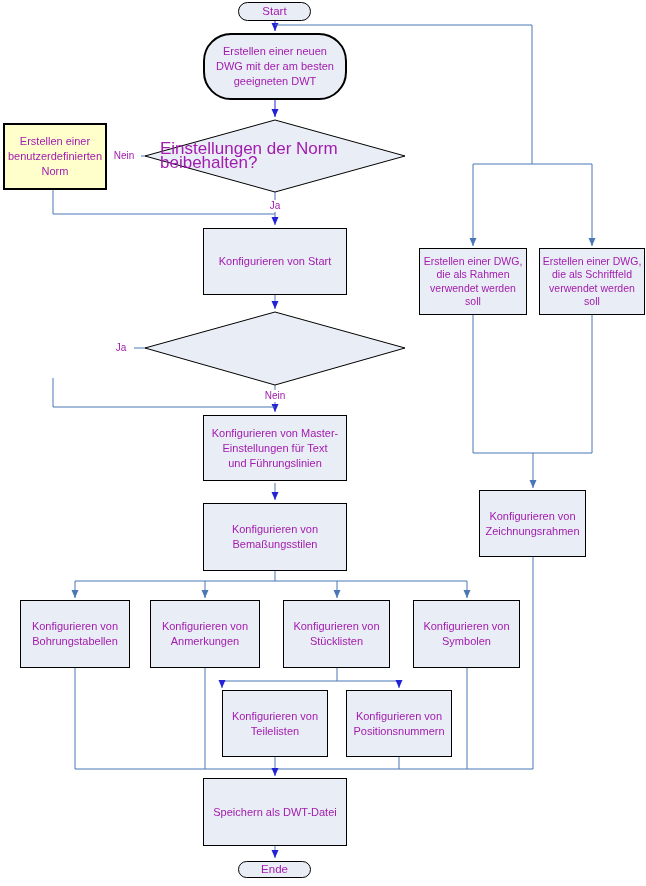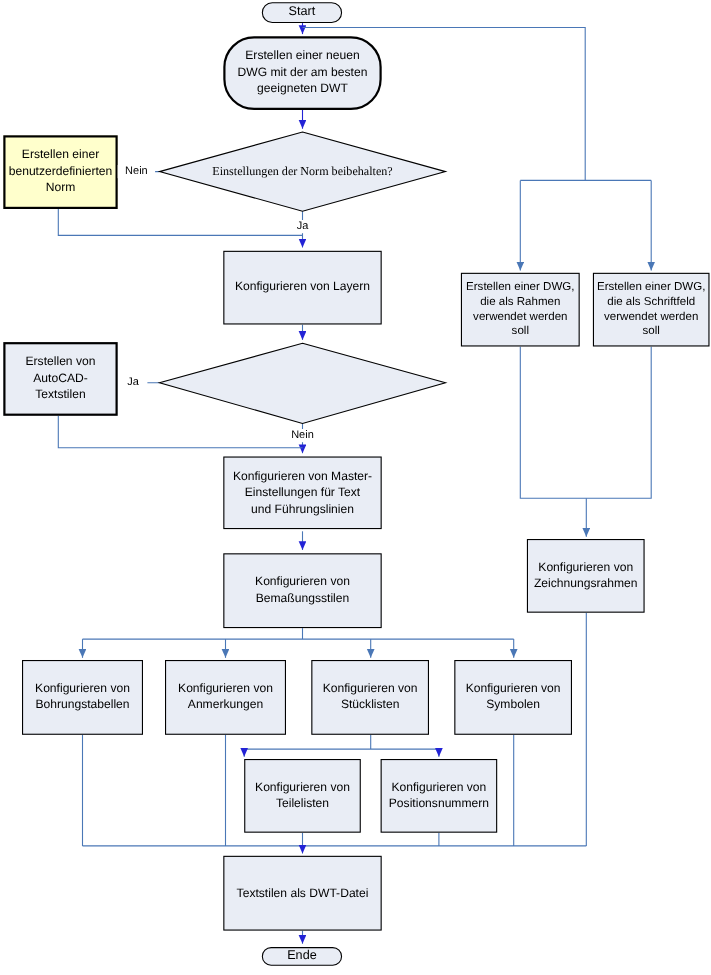--- a/index.html
+++ b/index.html
@@ -1,37 +1,37 @@
 <!DOCTYPE html>
 <html style="--connector: #4A77B6; --arrowhead: #2323D6; --node-fill: #E9EDF5; --highlight-fill: #FFFFCC;"><head>
 <meta charset="utf-8">
 <style>
   html,body{margin:0;padding:0;background:#ffffff;}
   #canvas{
     position:relative;width:646px;height:886px;background:#ffffff;overflow:hidden;
-    font-family:"Liberation Sans","DejaVu Sans",sans-serif;color:#000000;
+    font-family:"Liberation Sans","DejaVu Sans",sans-serif;color:#a21caf;
   }
   #edges{position:absolute;left:0;top:0;z-index:0;}
   .edge{stroke:var(--connector);stroke-width:1;fill:none;}
   .edge.bright{stroke:var(--arrowhead);}
   .diamond{fill:var(--node-fill);stroke:#000;stroke-width:1;}
   .node{
     position:absolute;z-index:2;box-sizing:border-box;
     background:var(--node-fill);border:1px solid #000;
     display:flex;align-items:center;justify-content:center;
     text-align:center;font-size:11px;line-height:15px;white-space:pre-line;
   }
   .thick{border-width:2px;}
   .yellow{background:var(--highlight-fill);}
   .terminator{border-radius:10px;border-width:1.5px;font-size:11.5px;}
   .small{font-size:10.5px;line-height:13.5px;}
   .dtext{
     position:absolute;z-index:2;background:transparent;border:none;
-    display:flex;align-items:center;justify-content:center;text-align:right;
-    font-size:11px;line-height:14px;white-space:pre-line;font-family:Liberation Serif, serif;
+    display:flex;align-items:center;justify-content:center;text-align:left;
+    font-size:17px;line-height:14px;white-space:pre-line;
   }
   .edge-label{
     position:absolute;z-index:3;background:#fff;font-size:10px;line-height:12px;
     text-align:center;padding:0 1px;
   }
 </style>
 </head>
 <body>
 
 <div id="canvas">
@@ -91,34 +91,31 @@
     <polygon class="diamond" points="275,120 405,156 275,192 145,156"></polygon>
     <polygon class="diamond" points="275,312 405,348 275,385 145,348"></polygon>
   </svg>
 
   <div class="node terminator" style="left:238px;top:2px;width:73px;height:19px;">Start</div>
   <div class="node terminator" style="left:238px;top:861px;width:73px;height:17px;">Ende</div>
 
   <div class="node thick" style="left:203px;top:33px;width:144px;height:67px;border-radius:28px;">Erstellen einer neuen
 DWG mit der am besten
 geeigneten DWT</div>
-  <div class="node" style="left:203px;top:228px;width:144px;height:67px;">Konfigurieren von Layern</div>
+  <div class="node" style="left:203px;top:228px;width:144px;height:67px;">Konfigurieren von Start</div>
   <div class="node" style="left:203px;top:415px;width:144px;height:66px;">Konfigurieren von Master-
 Einstellungen für Text
 und Führungslinien</div>
   <div class="node" style="left:203px;top:503px;width:144px;height:68px;">Konfigurieren von
 Bemaßungsstilen</div>
-  <div class="node" style="left:203px;top:778px;width:144px;height:68px;">Textstilen als DWT-Datei</div>
+  <div class="node" style="left:203px;top:778px;width:144px;height:68px;">Speichern als DWT-Datei</div>
 
   <div class="node thick yellow" style="left:3px;top:123px;width:104px;height:67px;">Erstellen einer
 benutzerdefinierten
 Norm</div>
-  <div class="node thick" style="left:3px;top:311px;width:104px;height:67px;">Erstellen von
-AutoCAD-
-Textstilen</div>
 
   <div class="dtext" style="left:160px;top:138px;width:230px;height:36px;">Einstellungen der Norm beibehalten?</div>
 
   <div class="node" style="left:20px;top:600px;width:110px;height:68px;">Konfigurieren von
 Bohrungstabellen</div>
   <div class="node" style="left:150px;top:600px;width:110px;height:68px;">Konfigurieren von
 Anmerkungen</div>
   <div class="node" style="left:283px;top:600px;width:107px;height:68px;">Konfigurieren von
 Stücklisten</div>
   <div class="node" style="left:413px;top:600px;width:107px;height:68px;">Konfigurieren von

